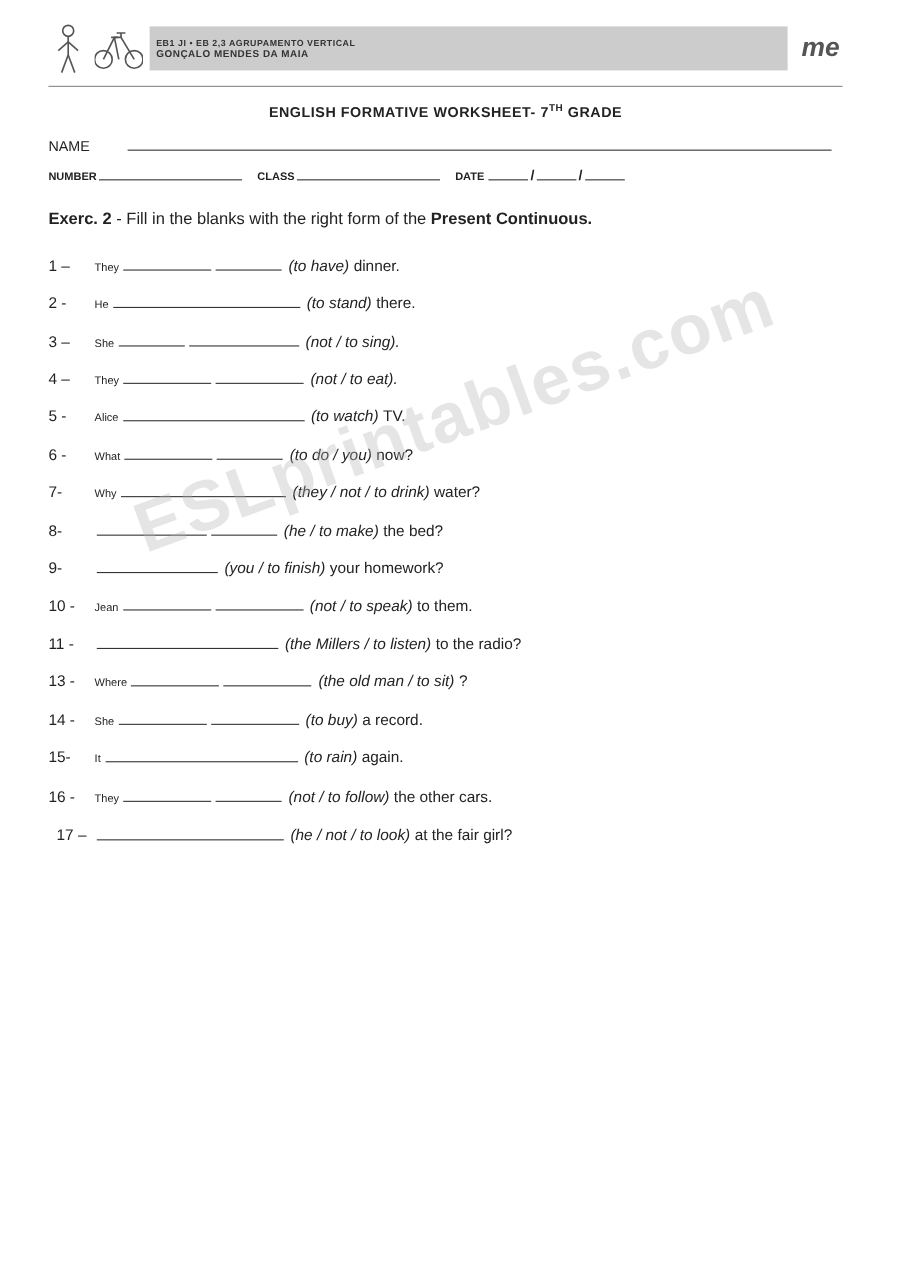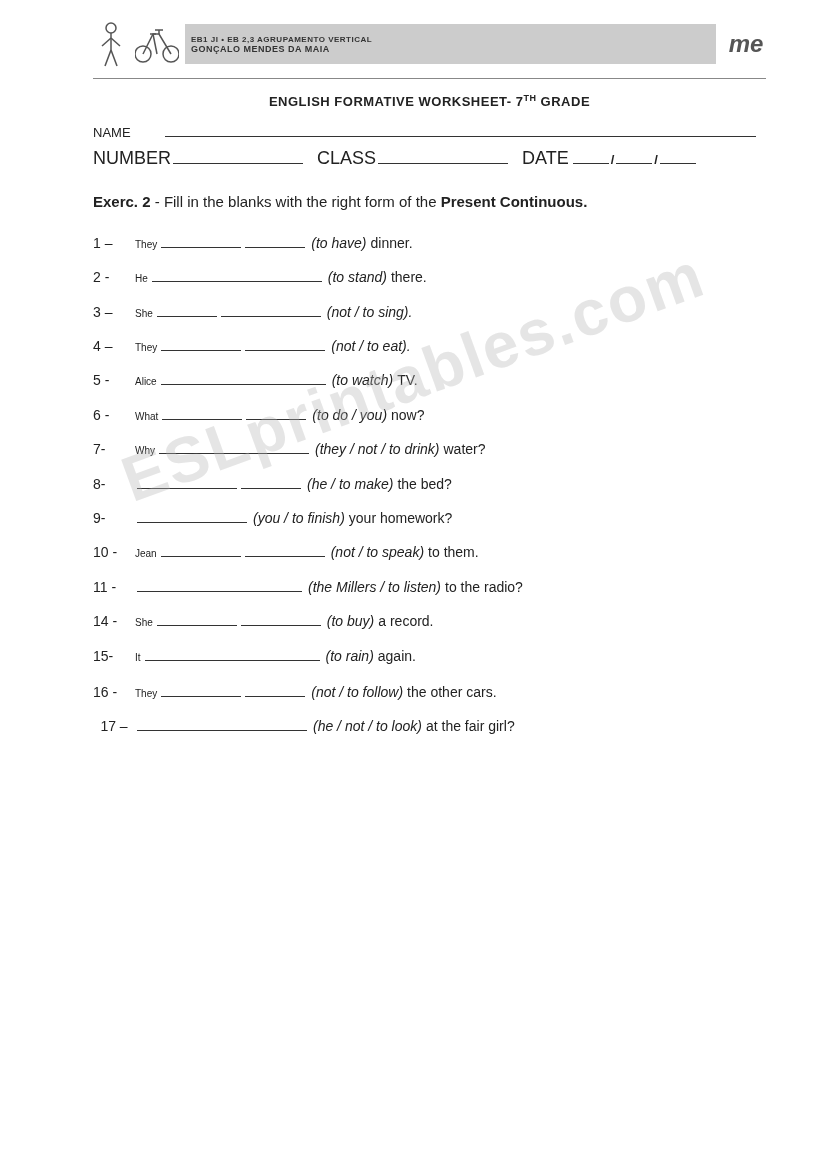--- a/index.html
+++ b/index.html
@@ -11,21 +11,21 @@
       color: #222;
       width: 826px;
       min-height: 1169px;
       padding: 0;
     }
 
     .page {
       width: 826px;
       min-height: 1169px;
       background: #fff;
-      padding: 20px 60px 40px 93px;
+      padding: 20px 60px 40px 44px;
       position: relative;
     }
 
     
     .header {
       display: flex;
       align-items: center;
       margin-bottom: 10px;
       border-bottom: none;
     }
@@ -131,22 +131,22 @@
 
     .form-row-2 {
       display: flex;
       align-items: baseline;
       font-size: 13px;
       font-weight: bold;
       gap: 0;
     }
 
     .form-label-2 {
-      font-weight: normal;
-      font-size: 18px;
+      font-weight: bold;
+      font-size: 10px;
       margin-right: 2px;
     }
 
     .form-line-2 {
       border-bottom: 1.5px solid #333;
       width: 130px;
       height: 18px;
       margin-right: 14px;
     }
 
@@ -389,20 +389,28 @@
       </div>
 
       <div class="item">
         <span class="item-num">11 -</span>
         <span class="item-blank" style="width:165px;margin-left:2px;"></span>
         <span class="item-clue">(the Millers / to listen)</span>
         <span class="item-rest">to the radio?</span>
       </div>
 
 
+      <div class="item">
+        <span class="item-num">13 -</span>
+        <span class="item-subject">Where</span>
+        <span class="item-blank" style="width:80px;"></span>
+        <span class="item-blank" style="width:80px;"></span>
+        <span class="item-clue">(the old man / to sit)</span>
+        <span class="item-rest">?</span>
+      </div>
 
       <div class="item">
         <span class="item-num">14 -</span>
         <span class="item-subject">She</span>
         <span class="item-blank" style="width:80px;"></span>
         <span class="item-blank" style="width:80px;"></span>
         <span class="item-clue">(to buy)</span>
         <span class="item-rest">a record.</span>
       </div>
 

